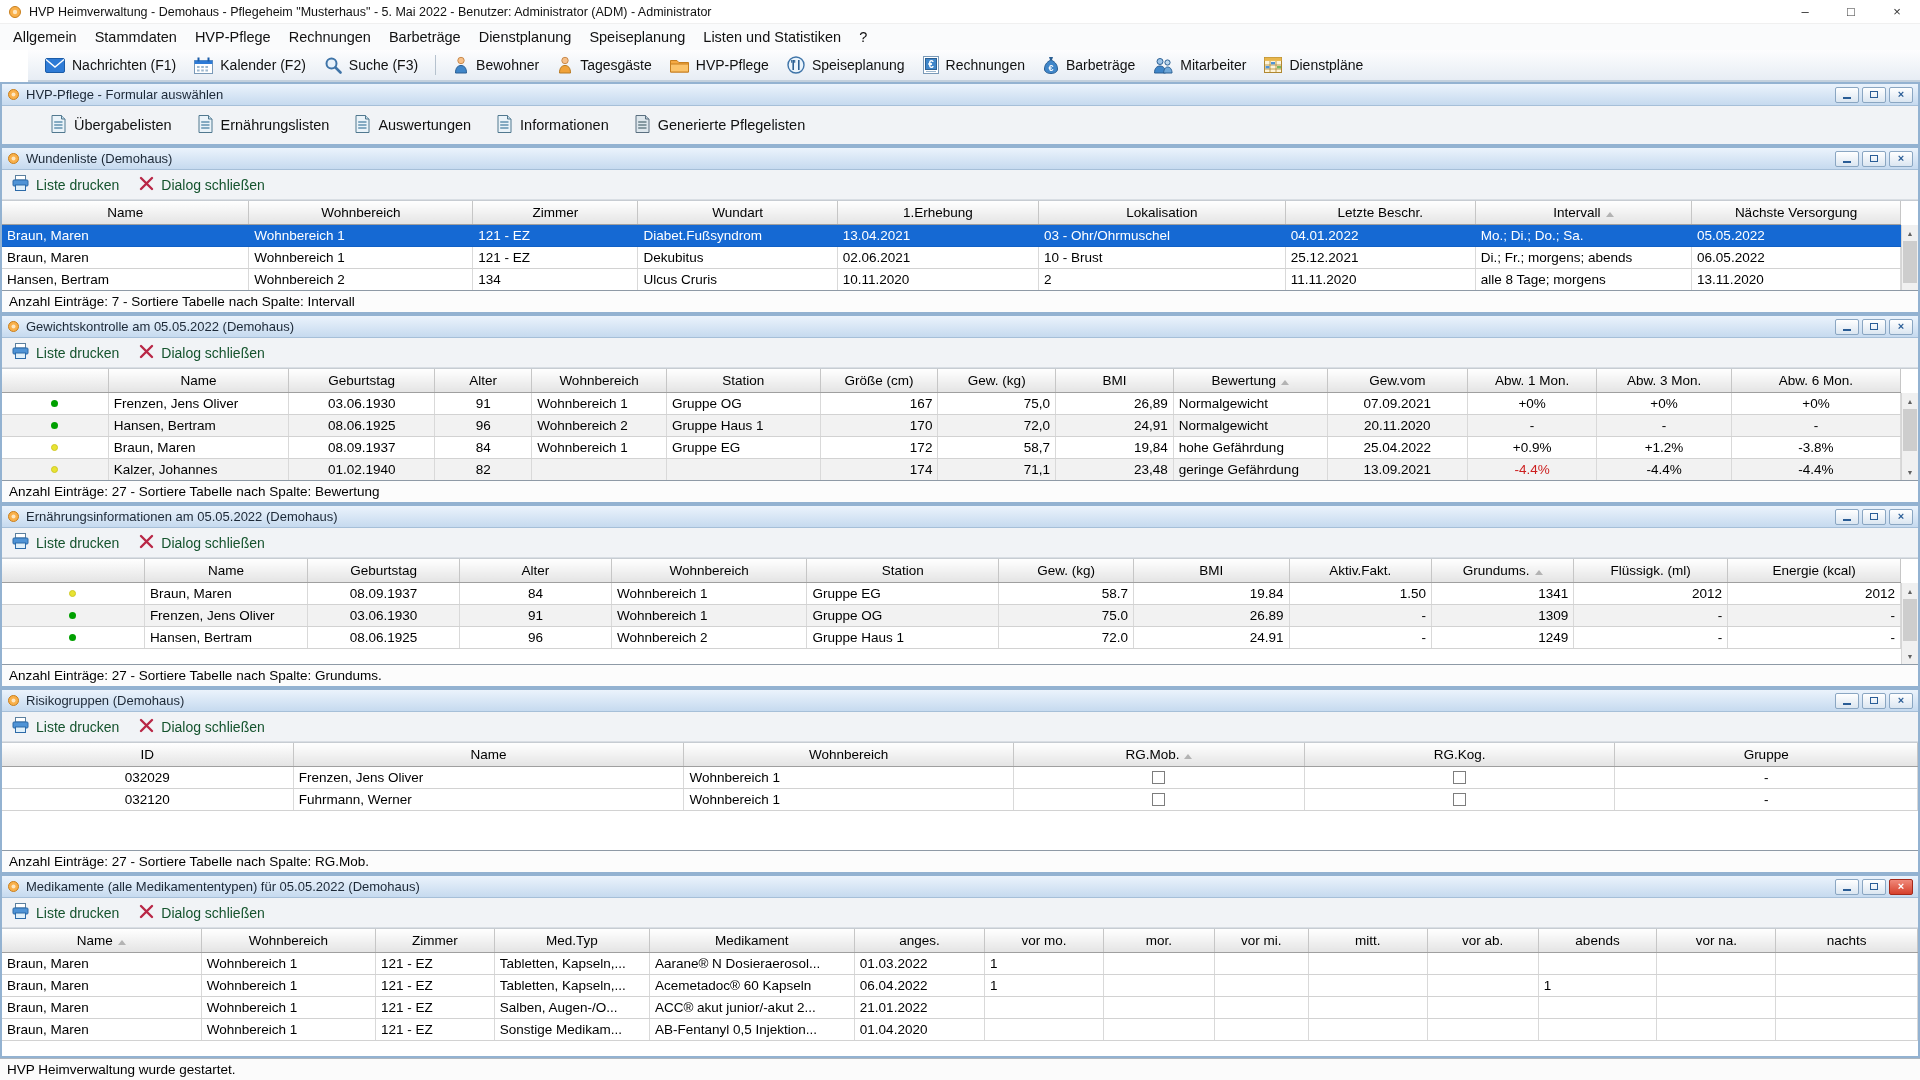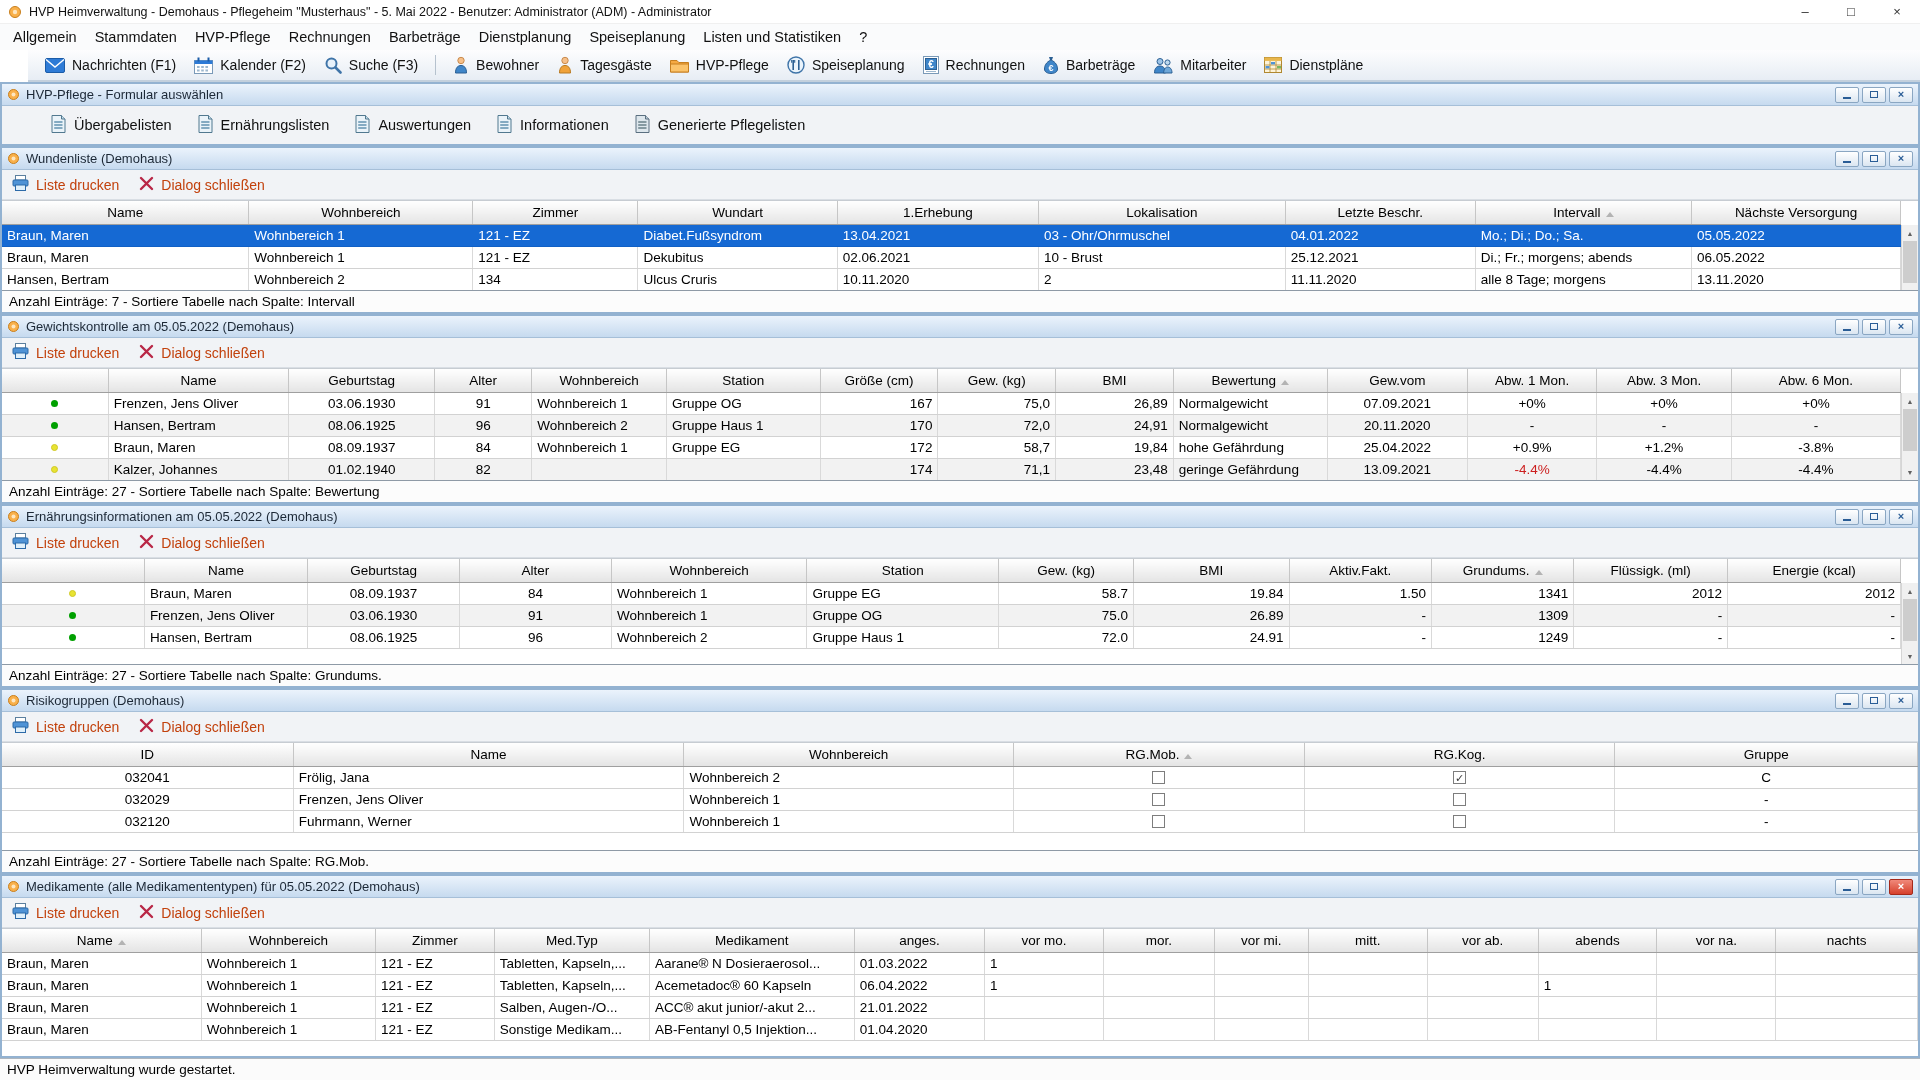--- a/index.html
+++ b/index.html
@@ -41,21 +41,21 @@
   .pc-btn { width:24px; height:16px; background:linear-gradient(#ffffff,#dbe6f1);
     border:1px solid #8aa6c2; border-radius:2px; display:flex; align-items:center; justify-content:center; }
   .g-min { width:8px; height:2px; background:#2a5d96; margin-top:7px; }
   .g-res { width:8px; height:7px; border:1.5px solid #2a5d96; }
   .g-x { font-size:11px; font-weight:bold; color:#2a5d96; line-height:1; }
   .pc-btn.red { background:linear-gradient(#f0897a,#d6402c); border-color:#a52s e; border-color:#a5291a; }
   .pc-btn.red .g-x { color:#fff; }
 
   
   .panel-toolbar { height:30px; flex:0 0 30px; background:#f1f3f6; display:flex; align-items:center;
-    gap:20px; padding:0 10px; font-size:14px; color:#c2410c; border-bottom:1px solid #d9dee4; }
+    gap:20px; padding:0 10px; font-size:14px; color:#14532d; border-bottom:1px solid #d9dee4; }
   .action { display:flex; align-items:center; gap:7px; }
 
   
   .form-row { flex:1; display:flex; align-items:center; gap:26px; padding:0 12px;
     background:#f1f3f6; font-size:14.5px; color:#111;margin-left:37px; }
   .form-btn { display:flex; align-items:center; gap:8px; }
 
   
   .table-zone { flex:1; position:relative; background:#fff; overflow:hidden; border-top:1px solid #c7ccd2; }
   table { border-collapse:collapse; table-layout:fixed; width:100%; font-size:13.5px; color:#000; }
@@ -775,28 +775,20 @@
                 <th><span>ID</span></th>
                 <th><span>Name</span></th>
                 <th><span>Wohnbereich</span></th>
                 <th><span>RG.Mob.</span><span class="sortmark"></span></th>
                 <th><span>RG.Kog.</span></th>
                 <th><span>Gruppe</span></th>
               </tr>
             </thead>
             <tbody>
               <tr>
-                <td class="a-c">032041</td>
-                <td class="a-l">Frölig, Jana</td>
-                <td class="a-l">Wohnbereich 2</td>
-                <td class="a-c"><span class="cb"></span></td>
-                <td class="a-c"><span class="cb">✓</span></td>
-                <td class="a-c">C</td>
-              </tr>
-              <tr>
                 <td class="a-c">032029</td>
                 <td class="a-l">Frenzen, Jens Oliver</td>
                 <td class="a-l">Wohnbereich 1</td>
                 <td class="a-c"><span class="cb"></span></td>
                 <td class="a-c"><span class="cb"></span></td>
                 <td class="a-c">-</td>
               </tr>
               <tr>
                 <td class="a-c">032120</td>
                 <td class="a-l">Fuhrmann, Werner</td>

